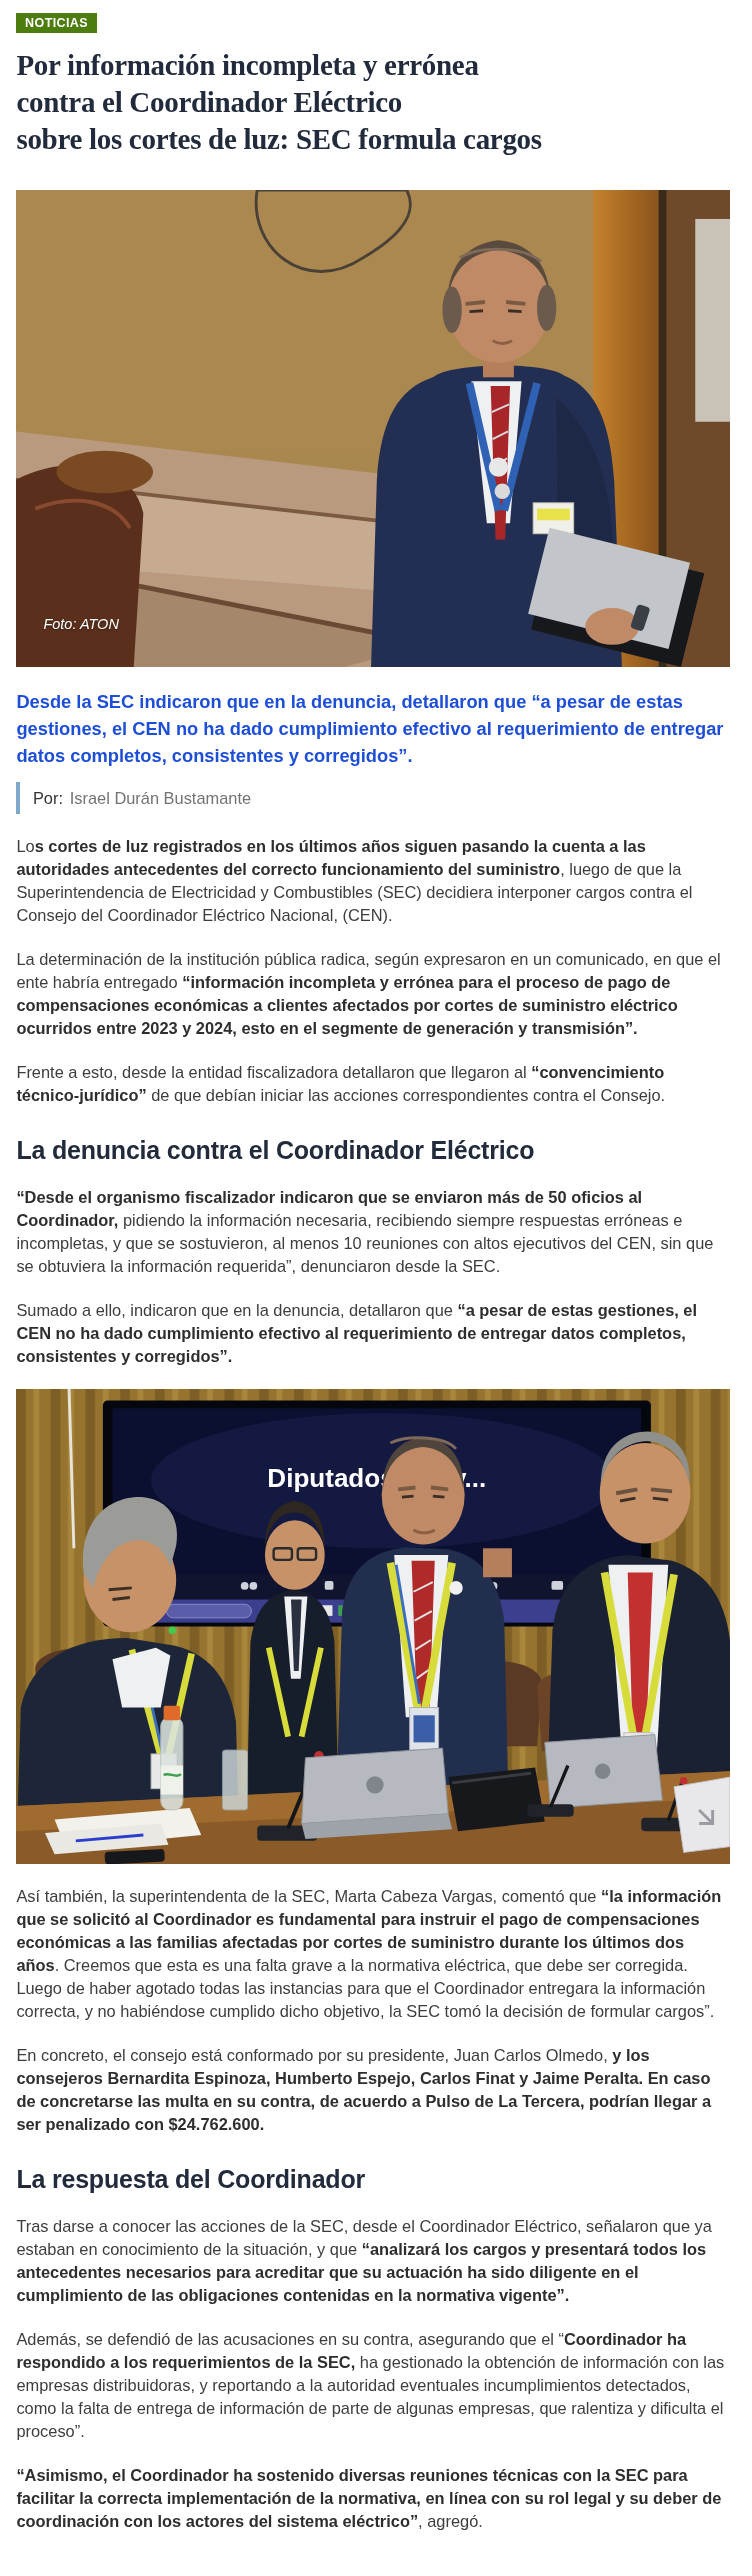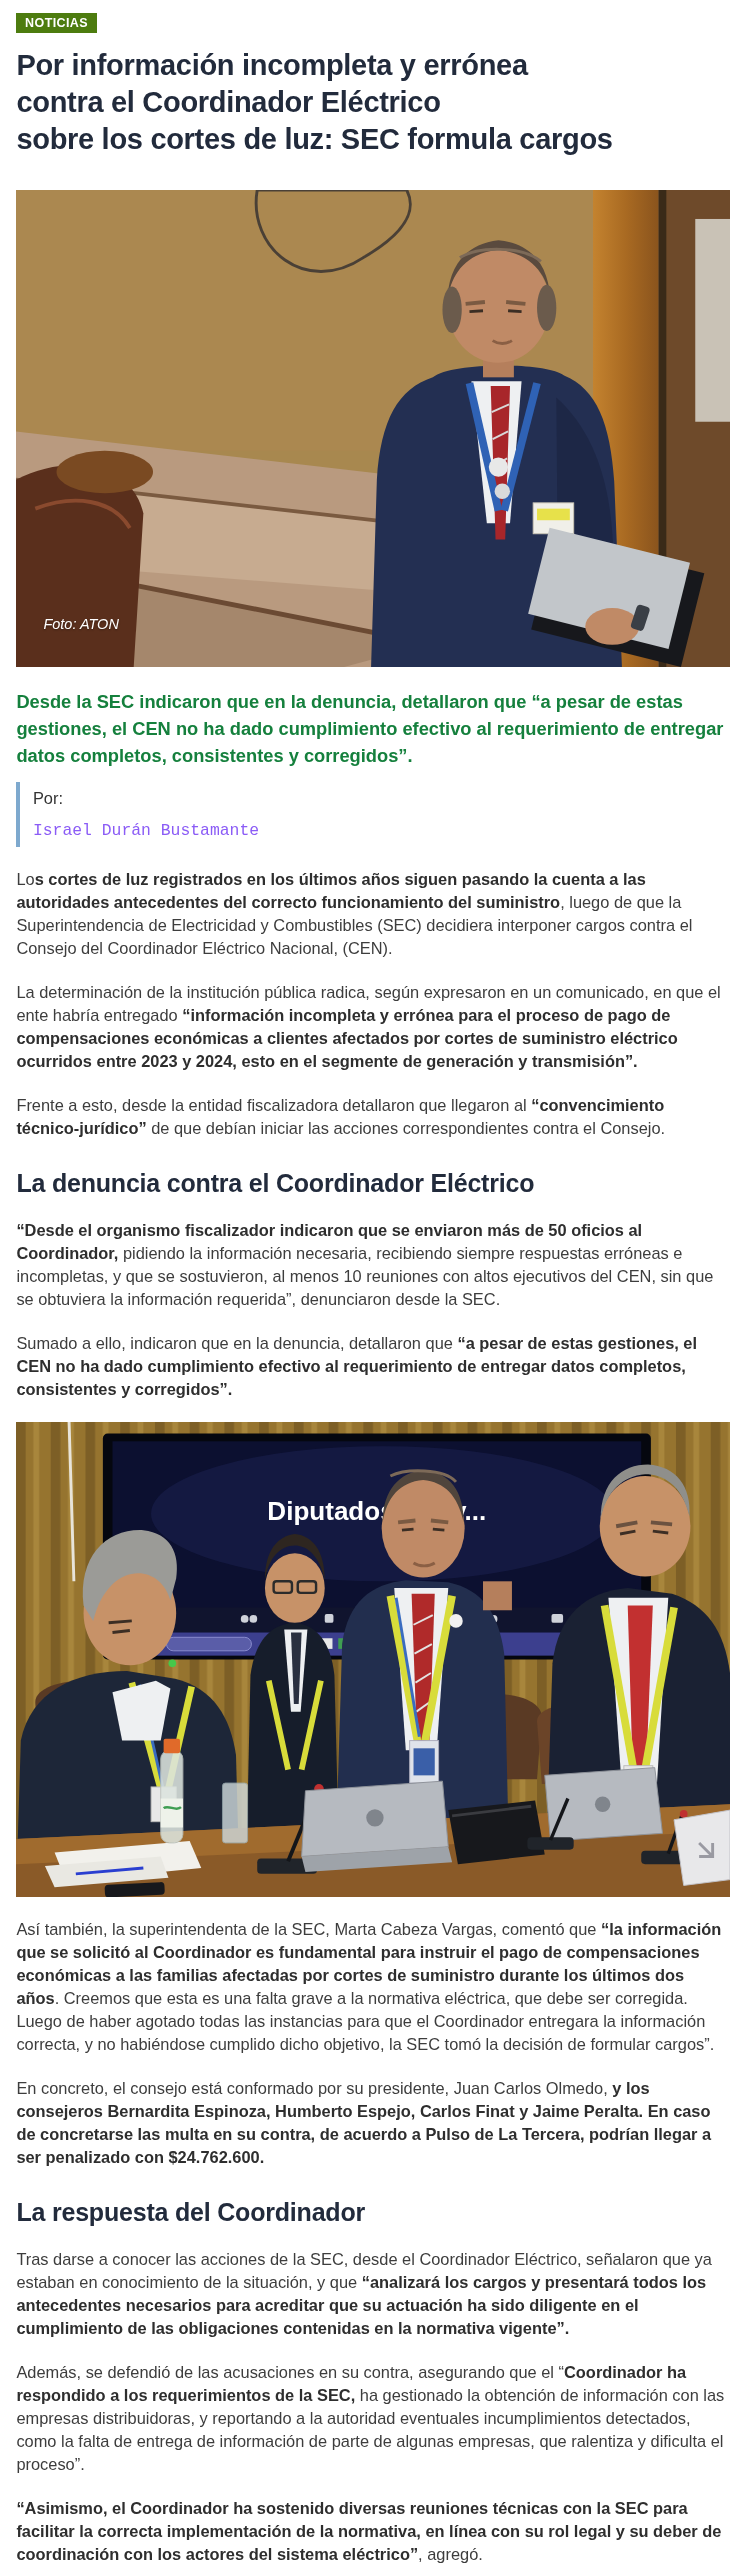--- a/index.html
+++ b/index.html
@@ -8,35 +8,35 @@
 
   .badge {
     display:inline-block; background:#4d7c0f; color:#fff;
     font-size:12.5px; font-weight:700; letter-spacing:0.4px;
     padding:3.9px 8.7px 2.9px; margin-top:12.5px;
   }
   h1 {
     margin:13.5px 0 0; font-size:29px; line-height:37px;
     color:#222b3c; font-weight:700; letter-spacing:-0.3px;
   }
-  h1 span { display:block; }
+  h1 span { display:block;font-family:Liberation Serif, serif; }
 
   .photo { position:relative; width:719px; margin-top:32px; }
   .photo svg { display:block; }
   .credit {
     position:absolute; left:27px; bottom:35px;
     color:#fff; font-style:italic; font-size:14.5px;
     text-shadow:0 1px 1.9px rgba(0,0,0,.4);
   }
 
-  .intro { font-size:18.3px; font-weight:700; color:#15803d; line-height:27px; margin:21px 0 0; }
+  .intro { font-size:18.3px; font-weight:700; color:#1d4ed8; line-height:27px; margin:21px 0 0; }
 
   .byline { border-left:4.8px solid #7ea9ce; padding:2.9px 0 2.9px 12.5px; margin-top:13.5px; font-size:16.4px; color:#333; }
-  .byline .row { line-height:26px; display:flex; align-items:flex-start; gap:6.8px;flex-direction:column; }
-  .author { color:#8b5cf6; text-decoration:none; cursor:pointer;font-family:Liberation Mono, monospace; }
+  .byline .row { line-height:26px; display:flex; align-items:center; gap:6.8px; }
+  .author { color:#737373; text-decoration:none; cursor:pointer; }
   .cal { width:16.4px; height:15.4px; flex:0 0 auto; }
 
   p.body { font-size:16.4px; line-height:23px; margin:21px 0; color:#3d3d3d; }
   .b { font-weight:700; color:#2e2e2e; }
 
   h2 { font-size:25px; color:#222b3c; font-weight:700; margin:29px 0 13.5px; letter-spacing:-0.2px; }
 
   .photo2 { margin-top:15.4px; margin-bottom:19.3px; }
 </style>
 </head>

